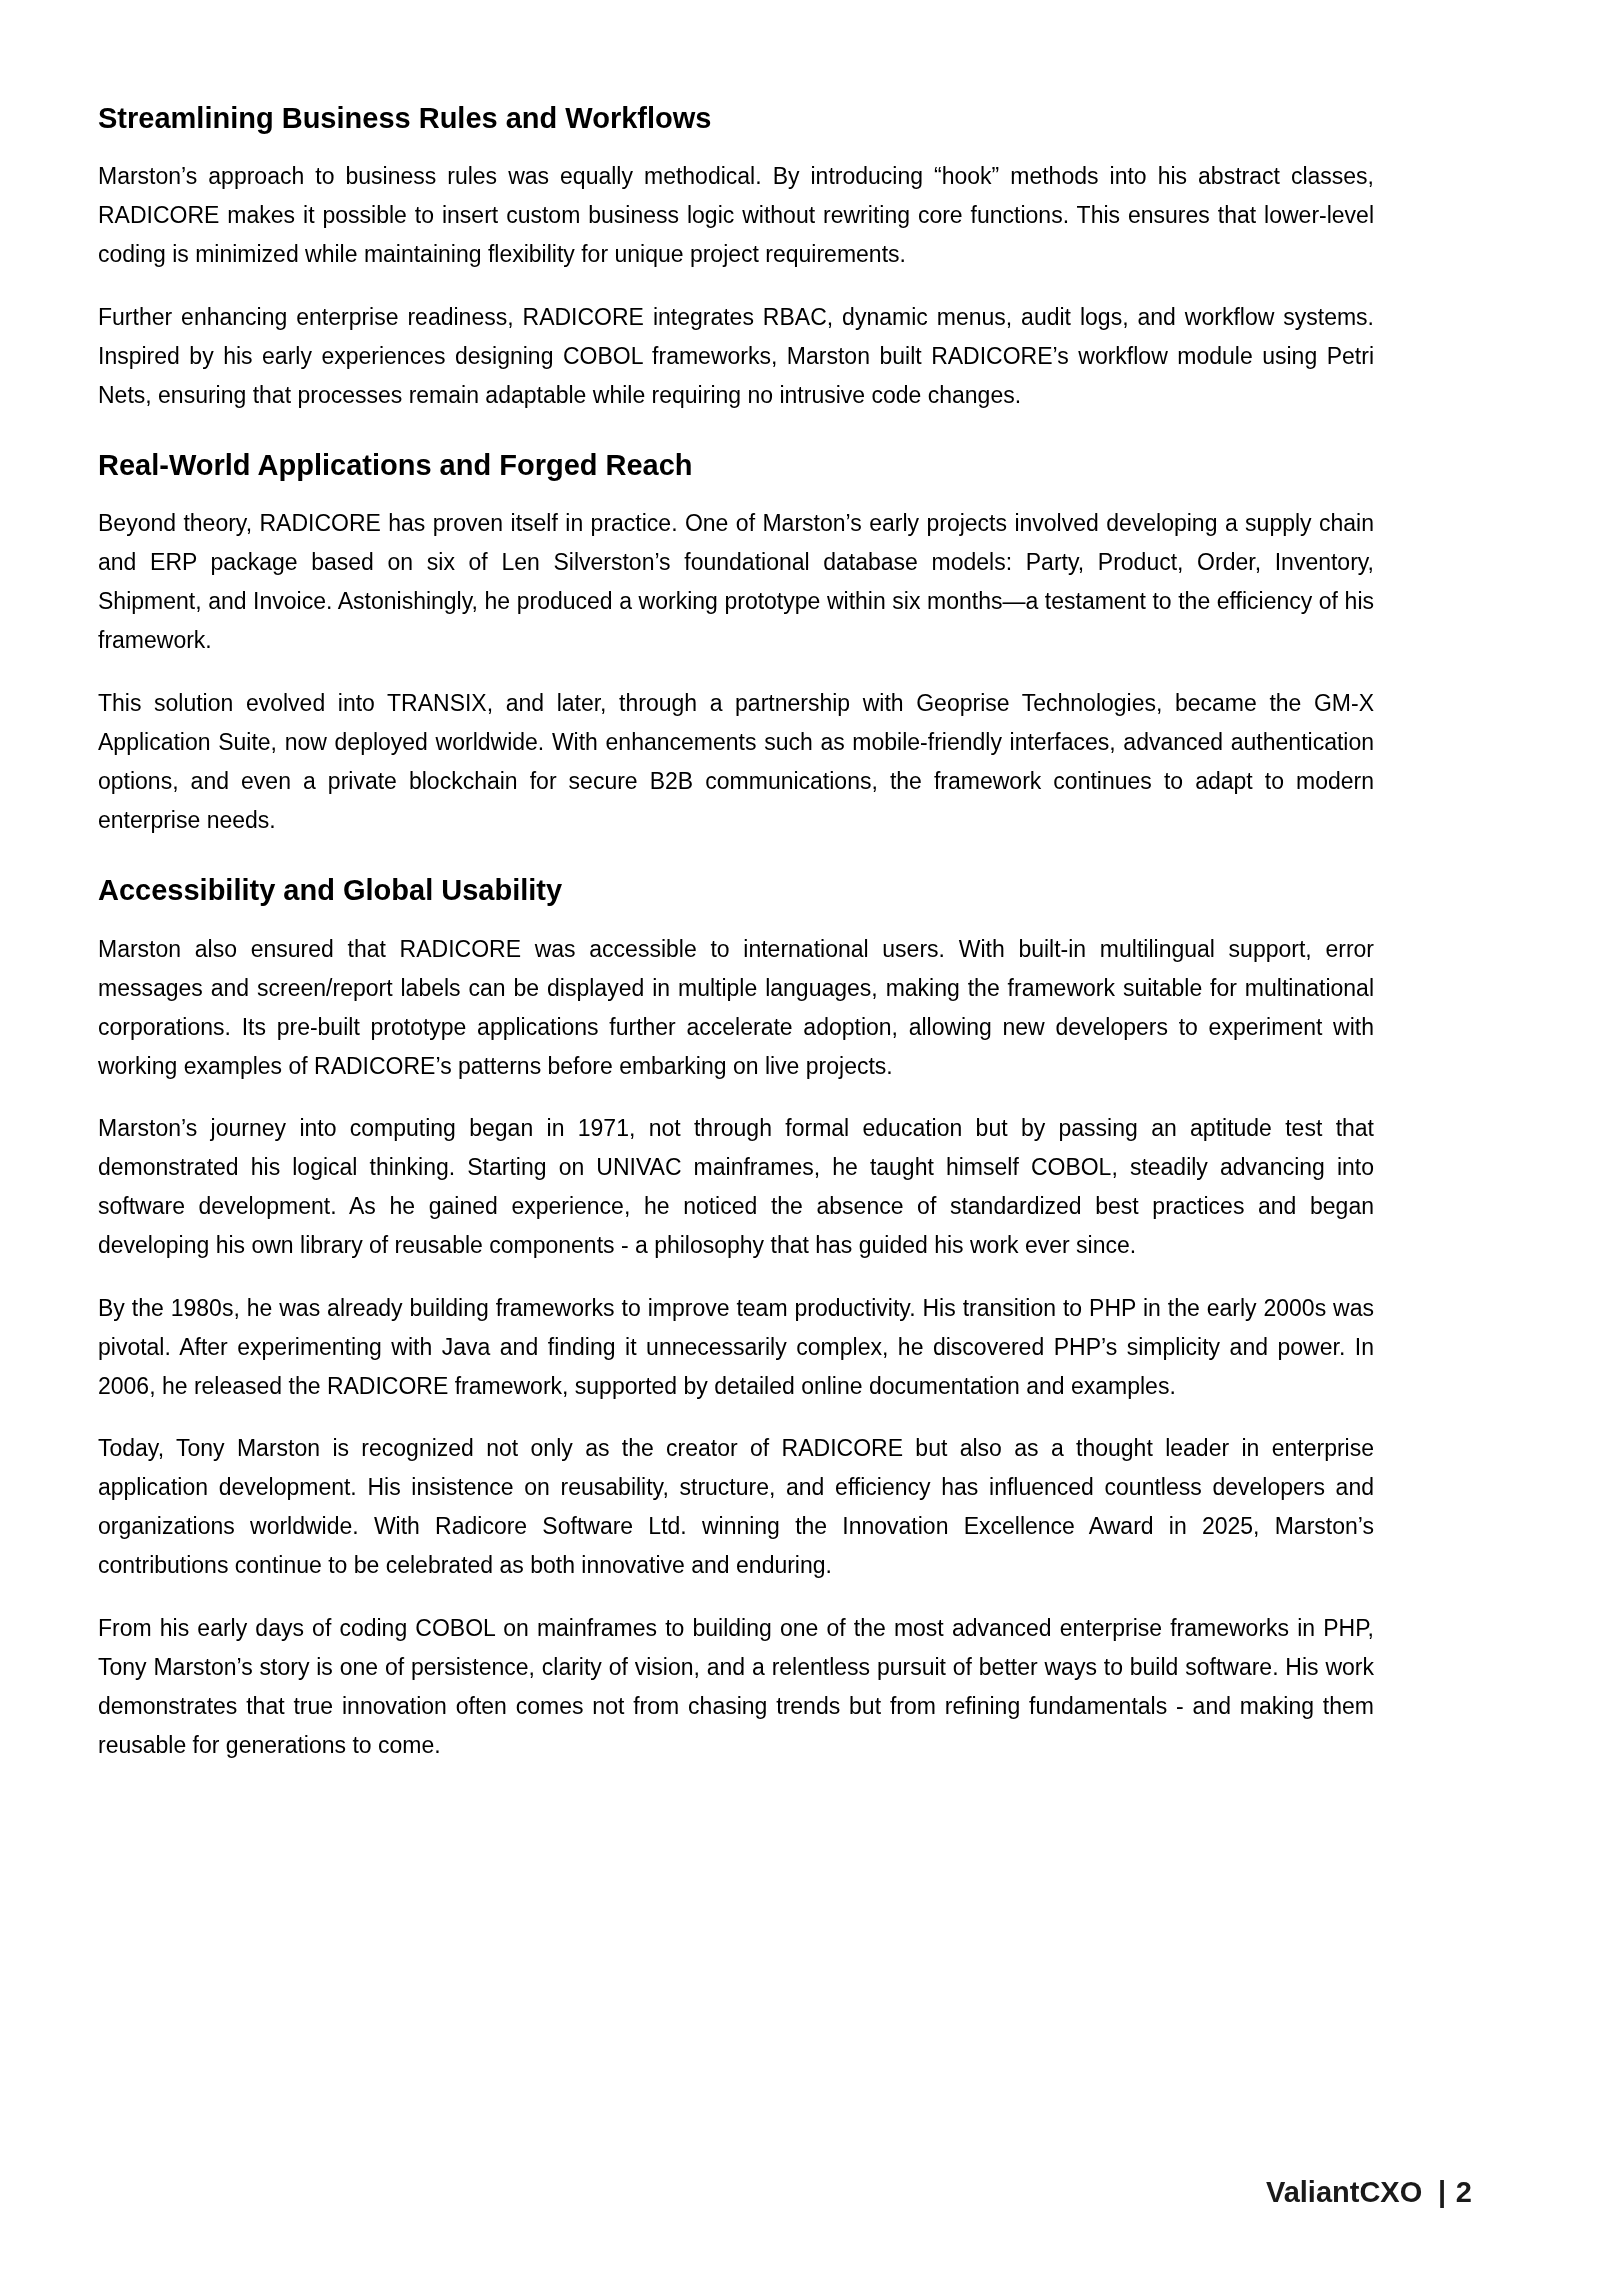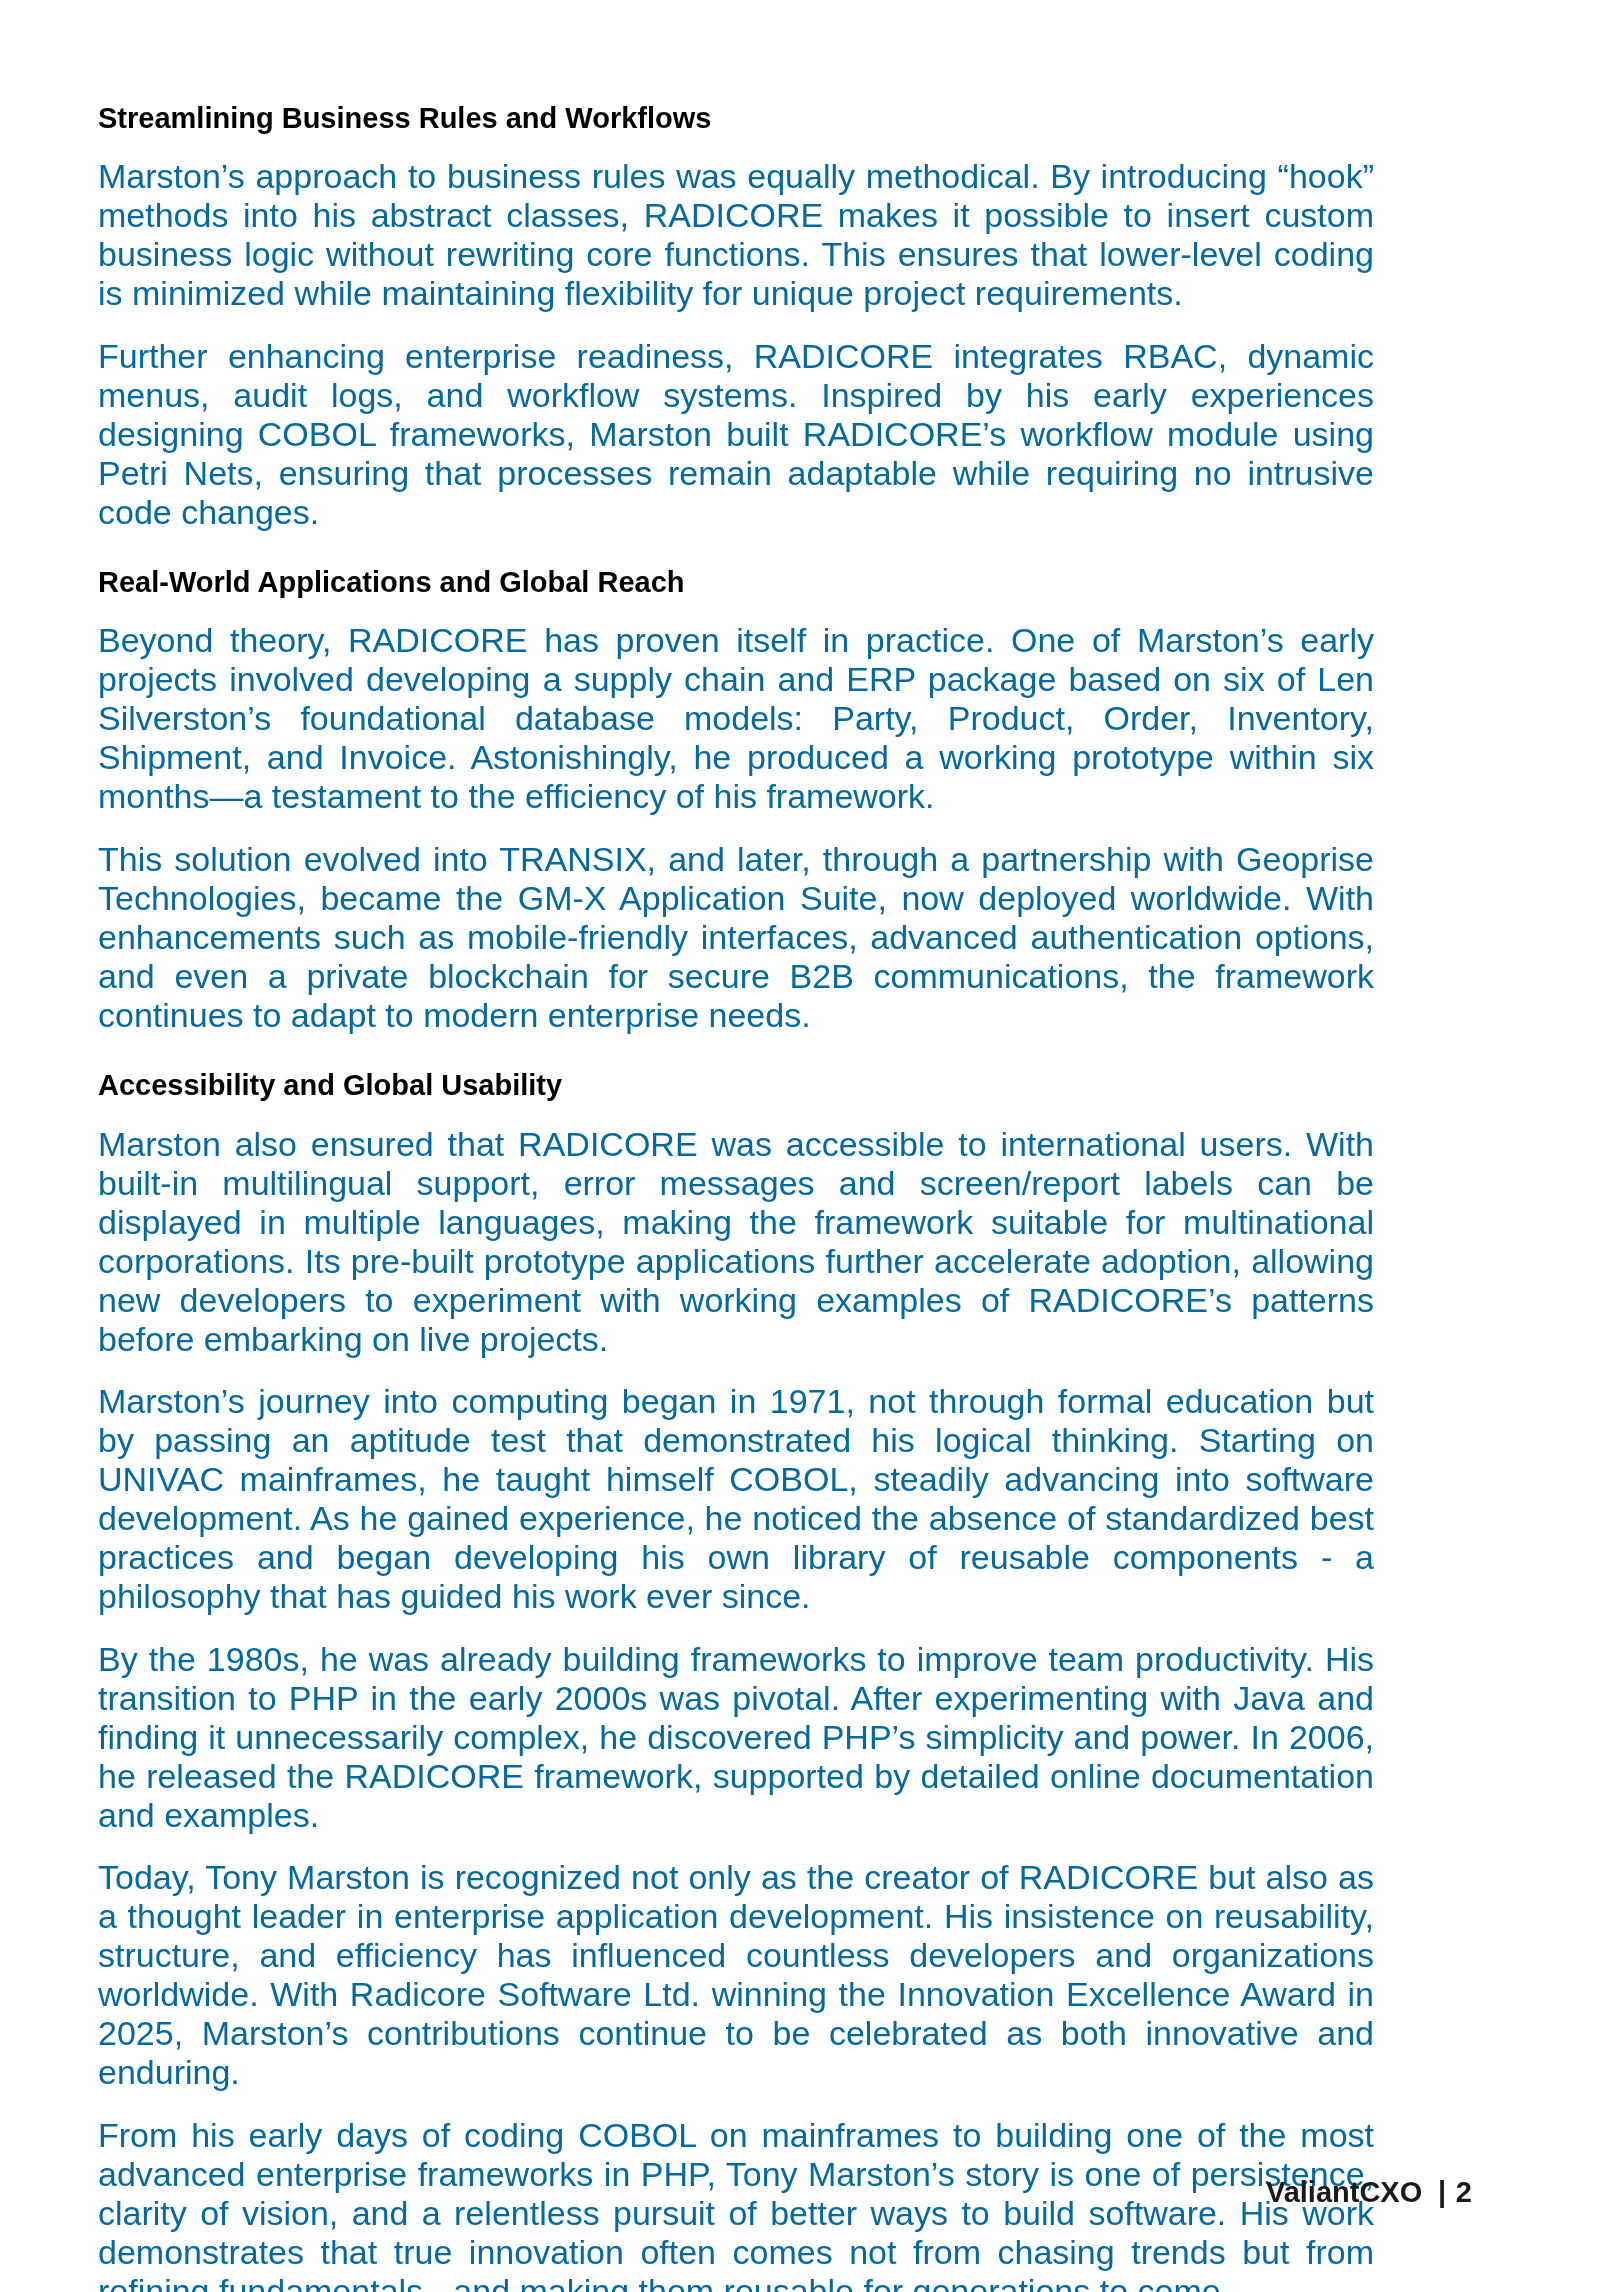--- a/index.html
+++ b/index.html
@@ -25,25 +25,25 @@
     line-height: 35px;
     font-weight: 700;
     color: #000000;
     margin: 33px 0 21.6px 0;
     font-family: "Liberation Sans", sans-serif;
   }
   .section-heading.first {
     margin-top: 7.8px;
   }
   .body-paragraph {
-    font-size: 34px;
+    font-size: 23px;
     line-height: 39px;
     margin: 0 0 23.5px 0;
     text-align: justify;
-    color: #0369a1;
+    color: #000000;
   }
   .page-footer {
     position: absolute;
     left: 0;
     right: 0;
     bottom: 84px;
     text-align: right;
     font-weight: 700;
     font-size: 29px;
     color: #1a1a1a;
@@ -57,21 +57,21 @@
 
 <div class="page">
   <div class="content">
 
     <h2 class="section-heading first">Streamlining Business Rules and Workflows</h2>
 
     <p class="body-paragraph">Marston’s approach to business rules was equally methodical. By introducing “hook” methods into his abstract classes, RADICORE makes it possible to insert custom business logic without rewriting core functions. This ensures that lower-level coding is minimized while maintaining flexibility for unique project requirements.</p>
 
     <p class="body-paragraph">Further enhancing enterprise readiness, RADICORE integrates RBAC, dynamic menus, audit logs, and workflow systems. Inspired by his early experiences designing COBOL frameworks, Marston built RADICORE’s workflow module using Petri Nets, ensuring that processes remain adaptable while requiring no intrusive code changes.</p>
 
-    <h2 class="section-heading">Real-World Applications and Global Reach</h2>
+    <h2 class="section-heading">Real-World Applications and Forged Reach</h2>
 
     <p class="body-paragraph">Beyond theory, RADICORE has proven itself in practice. One of Marston’s early projects involved developing a supply chain and ERP package based on six of Len Silverston’s foundational database models: Party, Product, Order, Inventory, Shipment, and Invoice. Astonishingly, he produced a working prototype within six months—a testament to the efficiency of his framework.</p>
 
     <p class="body-paragraph">This solution evolved into TRANSIX, and later, through a partnership with Geoprise Technologies, became the GM-X Application Suite, now deployed worldwide. With enhancements such as mobile-friendly interfaces, advanced authentication options, and even a private blockchain for secure B2B communications, the framework continues to adapt to modern enterprise needs.</p>
 
     <h2 class="section-heading">Accessibility and Global Usability</h2>
 
     <p class="body-paragraph">Marston also ensured that RADICORE was accessible to international users. With built-in multilingual support, error messages and screen/report labels can be displayed in multiple languages, making the framework suitable for multinational corporations. Its pre-built prototype applications further accelerate adoption, allowing new developers to experiment with working examples of RADICORE’s patterns before embarking on live projects.</p>
 
 

